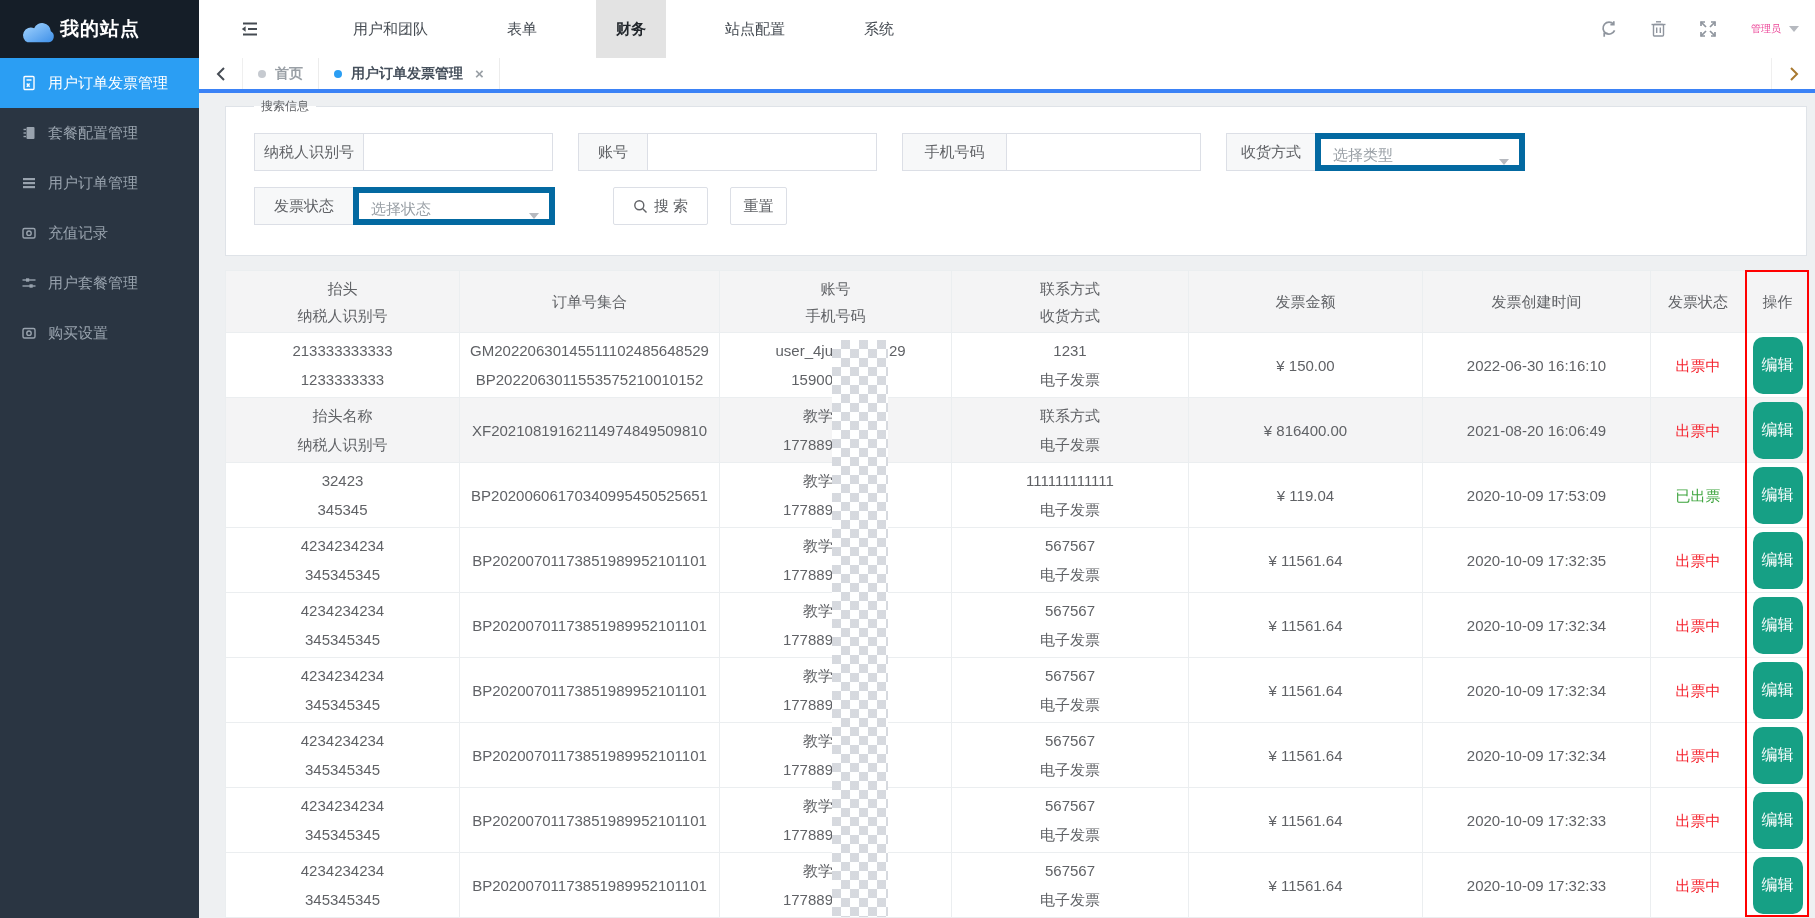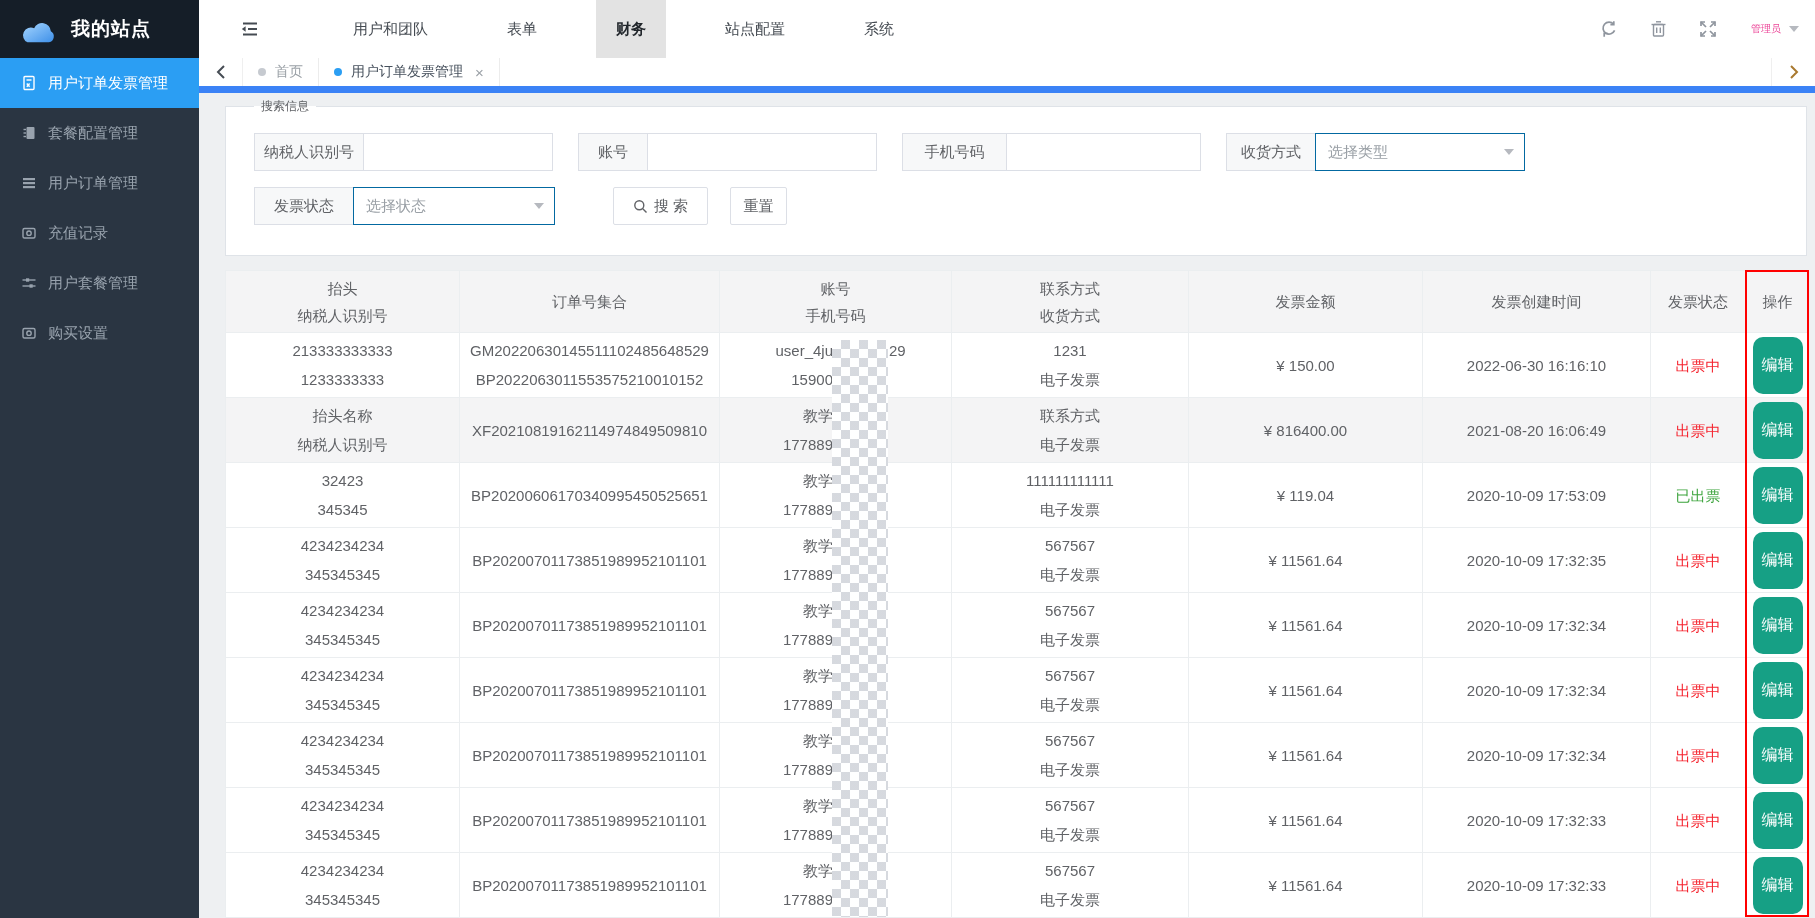--- a/index.html
+++ b/index.html
@@ -2,60 +2,60 @@
 <html><head>
 <meta charset="utf-8">
 <style>
   * { margin:0; padding:0; box-sizing:border-box; }
   html,body { background:#dfe3e8; }
   body { font-family:"Liberation Sans","DejaVu Sans",sans-serif; }
   .app { position:relative; width:1815px; height:918px; background:#eef0f2; overflow:hidden; }
 
   
   .topbar { height:58px; display:flex; background:#fff; }
-  .logo { width:199px; flex-shrink:0; background:var(--logo-bg); display:flex; align-items:center; gap:11px; padding-left:16px; }
+  .logo { width:199px; flex-shrink:0; background:var(--logo-bg); display:flex; align-items:center; padding-left:16px; }
   .logo-title { color:#fff; font-size:19px; font-weight:bold; letter-spacing:1px; }
   .nav { flex:1; display:flex; align-items:stretch; min-width:0;gap:39px; }
   .collapse { align-self:center; margin:0 34px 0 41px; display:flex; cursor:pointer; }
   .nav-item { display:flex; align-items:center; padding:0 20px; font-size:15px; color:#454b52; cursor:pointer; white-space:nowrap; }
   .nav-item.active { background:#e3e3e3; font-weight:bold; color:#22272c; }
   .top-actions { margin-left:auto; display:flex; align-items:center; padding-right:16px; }
   .icon-btn { margin:0 16px; display:flex; cursor:pointer; }
   .user { display:flex; align-items:center; font-size:10px; color:#ec4899; margin-left:18px; gap:8px; cursor:pointer; }
   .caret { width:0; height:0; border-left:5px solid transparent; border-right:5px solid transparent; border-top:6px solid #b6b9bf; }
 
   
   .body { display:flex; height:860px; }
   .sidebar { width:199px; flex-shrink:0; background:var(--sidebar-bg); }
   .side-item { height:50px; display:flex; align-items:center; padding-left:21px; gap:11px; color:#99a3ae; font-size:15px; cursor:pointer; white-space:nowrap; }
   .side-item.active { background:var(--accent); color:#fff; }
   .side-item svg { flex-shrink:0; }
 
   .main { flex:1; display:flex; flex-direction:column; min-width:0; }
 
   
-  .tabbar { height:39px; background:#fff; border-bottom:7px solid #3b82f6; display:flex; align-items:stretch; }
+  .tabbar { height:39px; background:#fff; border-bottom:4px solid #3b82f6; display:flex; align-items:stretch;font-weight:bold; }
   .tab-nav { width:44px; display:flex; align-items:center; justify-content:center; cursor:pointer; }
   .tab-nav.left { border-right:1px solid #efefef; }
   .tab-nav.right { margin-left:auto; border-left:1px solid #efefef; }
   .tab { display:flex; align-items:center; gap:9px; padding:0 15px; font-size:14px; color:#9aa0a6; border-right:1px solid #ececec; cursor:pointer; white-space:nowrap; }
   .tab .dot { width:8px; height:8px; border-radius:50%; background:#c6cad0; }
   .tab.active { color:#46505c; }
   .tab.active .dot { background:var(--accent); }
   .tab-close { color:#9aa0a6; font-size:15px; margin-left:3px; cursor:pointer; }
 
   
   .content { flex:1; position:relative; background:#eef0f2; }
   fieldset.search { margin:5px 8px 0 26px; border:1px solid #dfe3e8; background:#fff; padding:2px 0 30px 28px; }
   fieldset.search legend { font-size:12px; color:#606266; padding:0 7px; margin-left:0; }
   .srow { display:flex; align-items:center; margin-top:16px; }
   .fgroup { display:flex; margin-right:25px; }
   .flabel { height:38px; display:flex; align-items:center; justify-content:center; background:#f7f8f9; border:1px solid #dcdfe6; font-size:15px; color:#606266; padding:0 14px; white-space:nowrap; }
   .finput { height:38px; border:1px solid #dcdfe6; margin-left:-1px; background:#fff; padding:0 10px; font-size:15px; color:#333; outline:none; }
-  .fselect { position:relative; display:flex; align-items:center; height:38px; border:1px solid #0369a1; margin-left:-1px; background:#fff; padding:0 28px 0 12px; font-size:15px; color:#9aa0a6; cursor:pointer; }
+  .fselect { position:relative; display:flex; align-items:flex-end; height:38px; border:6px solid #0369a1; margin-left:-1px; background:#fff; padding:0 28px 0 12px; font-size:15px; color:#9aa0a6; cursor:pointer; }
   .fselect .caret { position:absolute; right:10px; }
   .lw1{width:110px;} .iw1{width:190px;}
   .lw2{width:70px;}  .iw2{width:230px;}
   .lw3{width:105px;} .iw3{width:195px;}
   .lw4{width:90px;}  .sw4{width:210px;}
   .lw5{width:100px;} .sw5{width:202px;}
   .btn { height:38px; border:1px solid #dcdfe6; background:#fff; font-size:15px; color:#606266; display:flex; align-items:center; justify-content:center; gap:6px; cursor:pointer; border-radius:2px; font-family:inherit; }
   .btn-search { width:95px; margin-left:33px; }
   .btn-reset { width:57px; margin-left:22px; }
 

